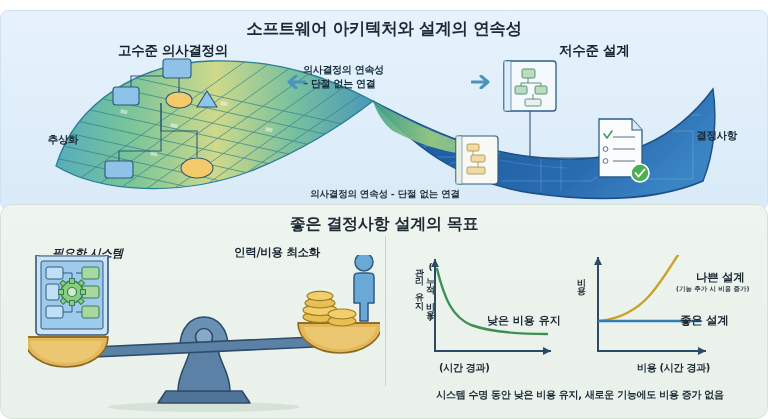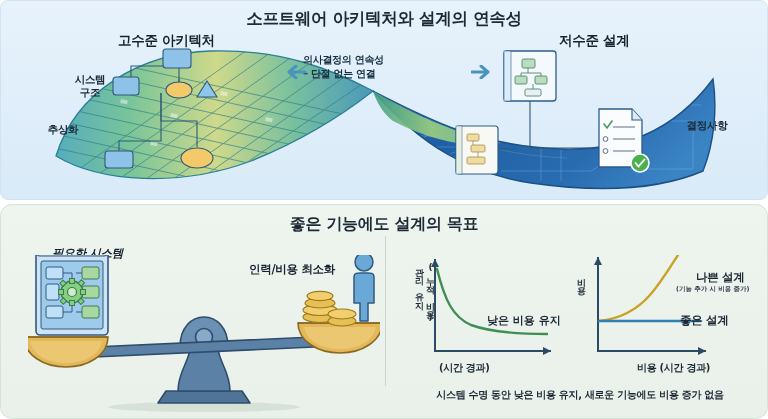--- a/index.html
+++ b/index.html
@@ -7,21 +7,21 @@
     width:768px;height:419px;
     background:#ffffff;
     font-family:"DejaVu Sans","Liberation Sans",sans-serif;
     overflow:hidden;
     position:relative;
   }
   .panel{position:absolute;left:0;width:768px;box-sizing:border-box;}
 
   
   #top-panel{
-    top:0;height:200px;
+    top:10px;height:200px;
     background:linear-gradient(180deg,#e7f2fb 0%,#dfeefa 55%,#d9eaf8 100%);
     border-radius:8px;
     border:1px solid #cfe3f2;
   }
   #bottom-panel{
     top:204px;height:215px;
     background:linear-gradient(180deg,#eef4ee 0%,#e9f1ea 100%);
     border-radius:12px;
     border:1px solid #d6e2d8;
   }
@@ -39,21 +39,21 @@
   }
   #high-level-label{left:117px;top:31px;}
   #low-level-label{left:558px;top:31px;}
 
   .side-label{
     position:absolute;font-weight:bold;font-size:10.5px;color:#1b2a36;
     text-align:center;line-height:1.25;white-space:pre-line;letter-spacing:-0.3px;
   }
   #system-structure-label{left:63px;top:72px;width:52px;}
   #abstraction-label{left:36px;top:122px;width:52px;}
-  #decisions-label{left:676px;top:118px;width:60px;text-align:center;}
+  #decisions-label{left:676px;top:118px;width:60px;text-align:right;}
 
   #continuity-center{
     position:absolute;left:302px;top:52px;width:168px;
     font-size:10px;font-weight:bold;color:#17303f;line-height:1.4;
     white-space:pre-line;letter-spacing:-0.3px;z-index:9;
   }
   .arrow-h{position:absolute;top:64px;z-index:9;}
   #arrow-left{left:281px;}
   #arrow-right{left:470px;}
 
@@ -61,21 +61,21 @@
     position:absolute;left:0;width:768px;top:177px;text-align:center;
     font-size:9.5px;font-weight:bold;color:#24323d;letter-spacing:-0.2px;
   }
 
   
   .scale-cap{
     position:absolute;font-weight:bold;font-size:11.5px;color:#17232e;
     white-space:nowrap;letter-spacing:-0.3px;
   }
   #needed-system-label{left:52px;top:246px;font-style:italic;}
-  #cost-min-label{left:234px;top:262px;margin-left:15px;}
+  #cost-min-label{left:234px;top:245px;}
 
   
   #chart-divider{
     position:absolute;left:385px;top:236px;width:1px;height:150px;
     background:#c9d6ca;
   }
   .chart-txt{position:absolute;font-weight:bold;color:#1c2a35;letter-spacing:-0.3px;}
   .axis-x-lab{font-size:10px;text-align:center;}
   #left-x-label{left:439px;top:361px;}
   #right-x-label{left:617px;top:361px;padding-left:20px;}
@@ -99,21 +99,21 @@
   }
   svg{display:block;}
   .abs{position:absolute;}
 </style>
 </head>
 <body>
 
 <div class="panel" id="top-panel">
 
   <div class="ttl" id="top-title">소프트웨어 아키텍처와 설계의 연속성</div>
-  <div class="sub-head" id="high-level-label">고수준 아키텍처</div>
+  <div class="sub-head" id="high-level-label">고수준 의사결정의</div>
   <div class="sub-head" id="low-level-label">저수준 설계</div>
 
   <svg class="abs" style="left:0;top:20px;" width="768" height="170">
     <defs>
       <linearGradient id="braidGrad" x1="0" y1="0" x2="1" y2="0">
         <stop offset="0%" stop-color="#4fa8c4"></stop>
         <stop offset="25%" stop-color="#78c49a"></stop>
         <stop offset="50%" stop-color="#cfd98a"></stop>
         <stop offset="72%" stop-color="#79c09f"></stop>
         <stop offset="100%" stop-color="#3e8fc0"></stop>
@@ -237,39 +237,38 @@
       <circle cx="604.5" cy="130" r="2.4" fill="none" stroke="#5a7385" stroke-width="1"></circle>
       <circle cx="639" cy="142" r="9" fill="#4caf50" stroke="#ffffff" stroke-width="1.6"></circle>
       <path d="M634.5,142 L637.5,145.5 L643.5,138.5" stroke="#ffffff" stroke-width="1.8" fill="none" stroke-linecap="round"></path>
     </g>
     <g stroke="#2c5b78" stroke-width="1.1" fill="none">
       <path d="M529,80 L529,127 L595,127"></path>
       <path d="M497,128 L515,128"></path>
     </g>
   </svg>
 
-  <div class="side-label" id="system-structure-label">시스템
-구조</div>
   <div class="side-label" id="abstraction-label">추상화</div>
   <div class="side-label" id="decisions-label">결정사항</div>
 
   <div id="continuity-center">의사결정의 연속성
 – 단절 없는 연결</div>
 
   <svg class="arrow-h" id="arrow-left" width="24" height="14">
     <path d="M23,7 L7,7 M7,7 L14,1 M7,7 L14,13" stroke="#4a93bf" stroke-width="3" fill="none" stroke-linecap="round" stroke-linejoin="round"></path>
   </svg>
   <svg class="arrow-h" id="arrow-right" width="24" height="14">
     <path d="M1,7 L17,7 M17,7 L10,1 M17,7 L10,13" stroke="#4a93bf" stroke-width="3" fill="none" stroke-linecap="round" stroke-linejoin="round"></path>
   </svg>
 
+  <div id="continuity-caption">의사결정의 연속성 - 단절 없는 연결</div>
 </div>
 
 <div class="panel" id="bottom-panel">
-  <div class="ttl" id="bottom-title">좋은 기능에도 설계의 목표</div>
+  <div class="ttl" id="bottom-title">좋은 결정사항 설계의 목표</div>
 </div>
 
 <div class="scale-cap" id="needed-system-label">필요한 시스템</div>
 <div class="scale-cap" id="cost-min-label">인력/비용 최소화</div>
 
 <svg class="abs" style="left:28px;top:255px;" width="352" height="160">
 
   <ellipse cx="176" cy="152" rx="96" ry="5" fill="#cfdbd0" opacity="0.75"></ellipse>
 
   <path d="M130,148 L222,148 L214,136 L138,136 Z" fill="#4f7497" stroke="#2f4d6b" stroke-width="1.6" stroke-linejoin="round"></path>

